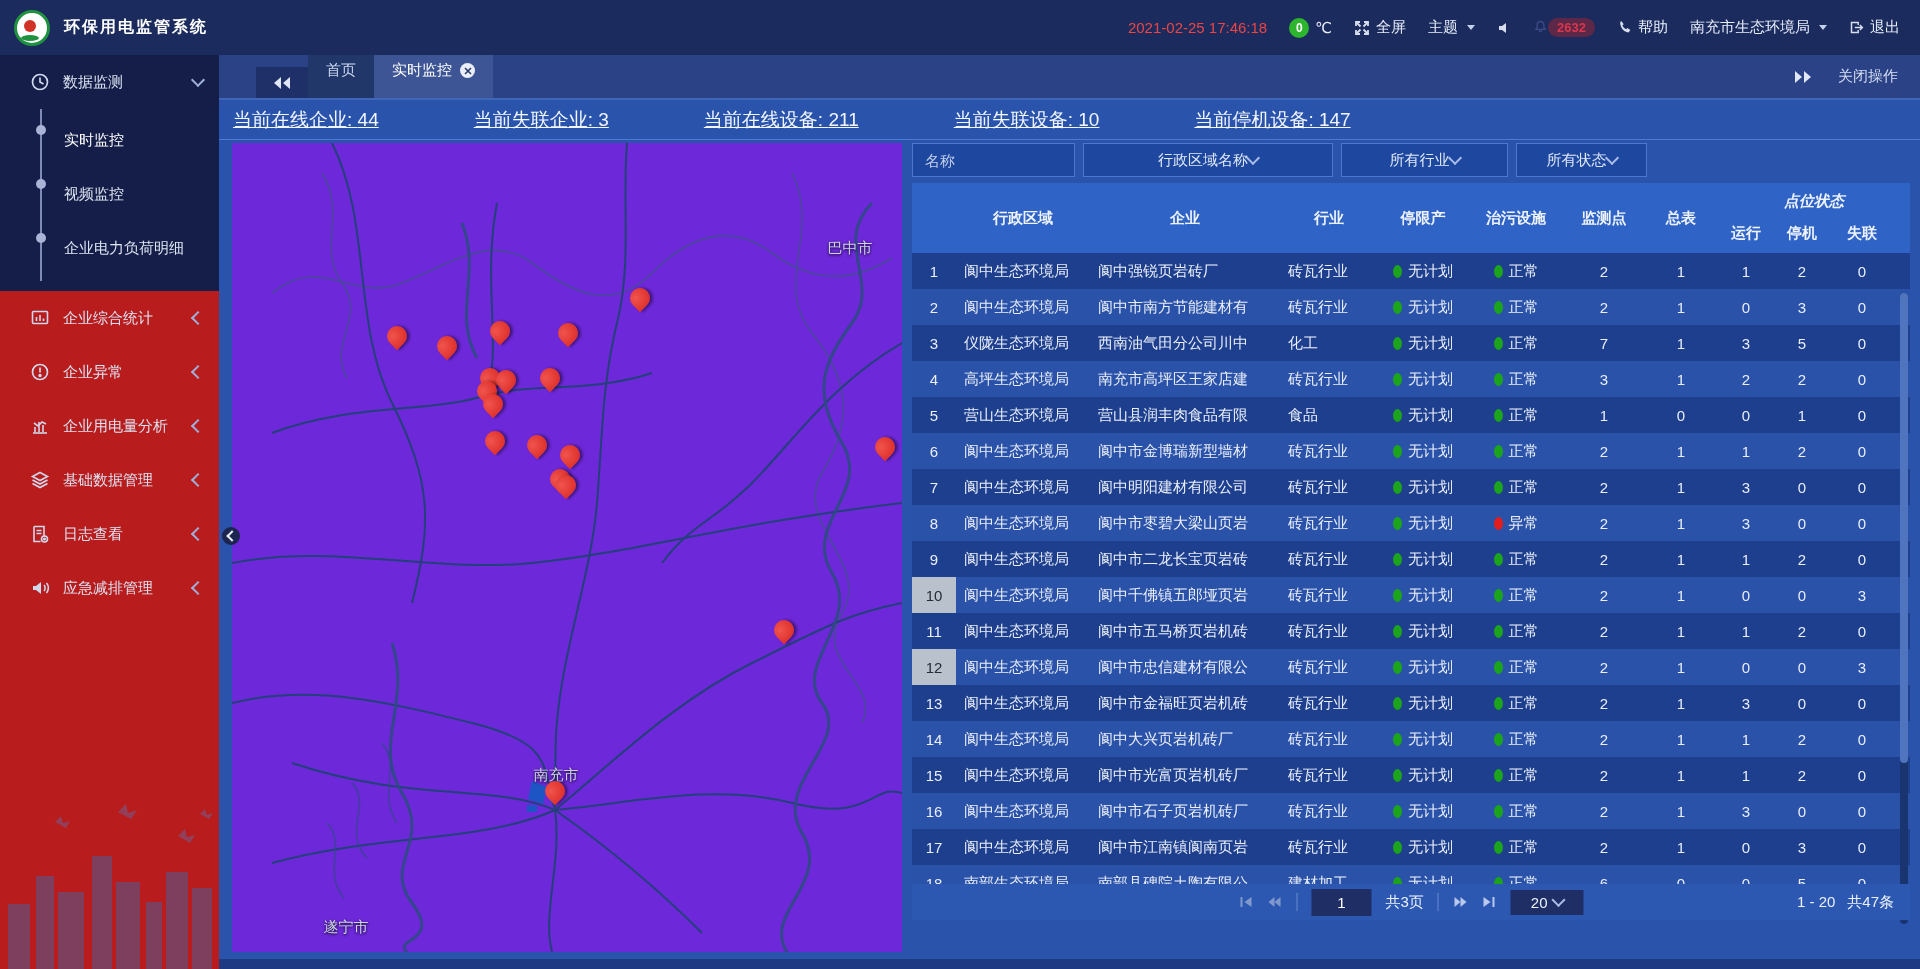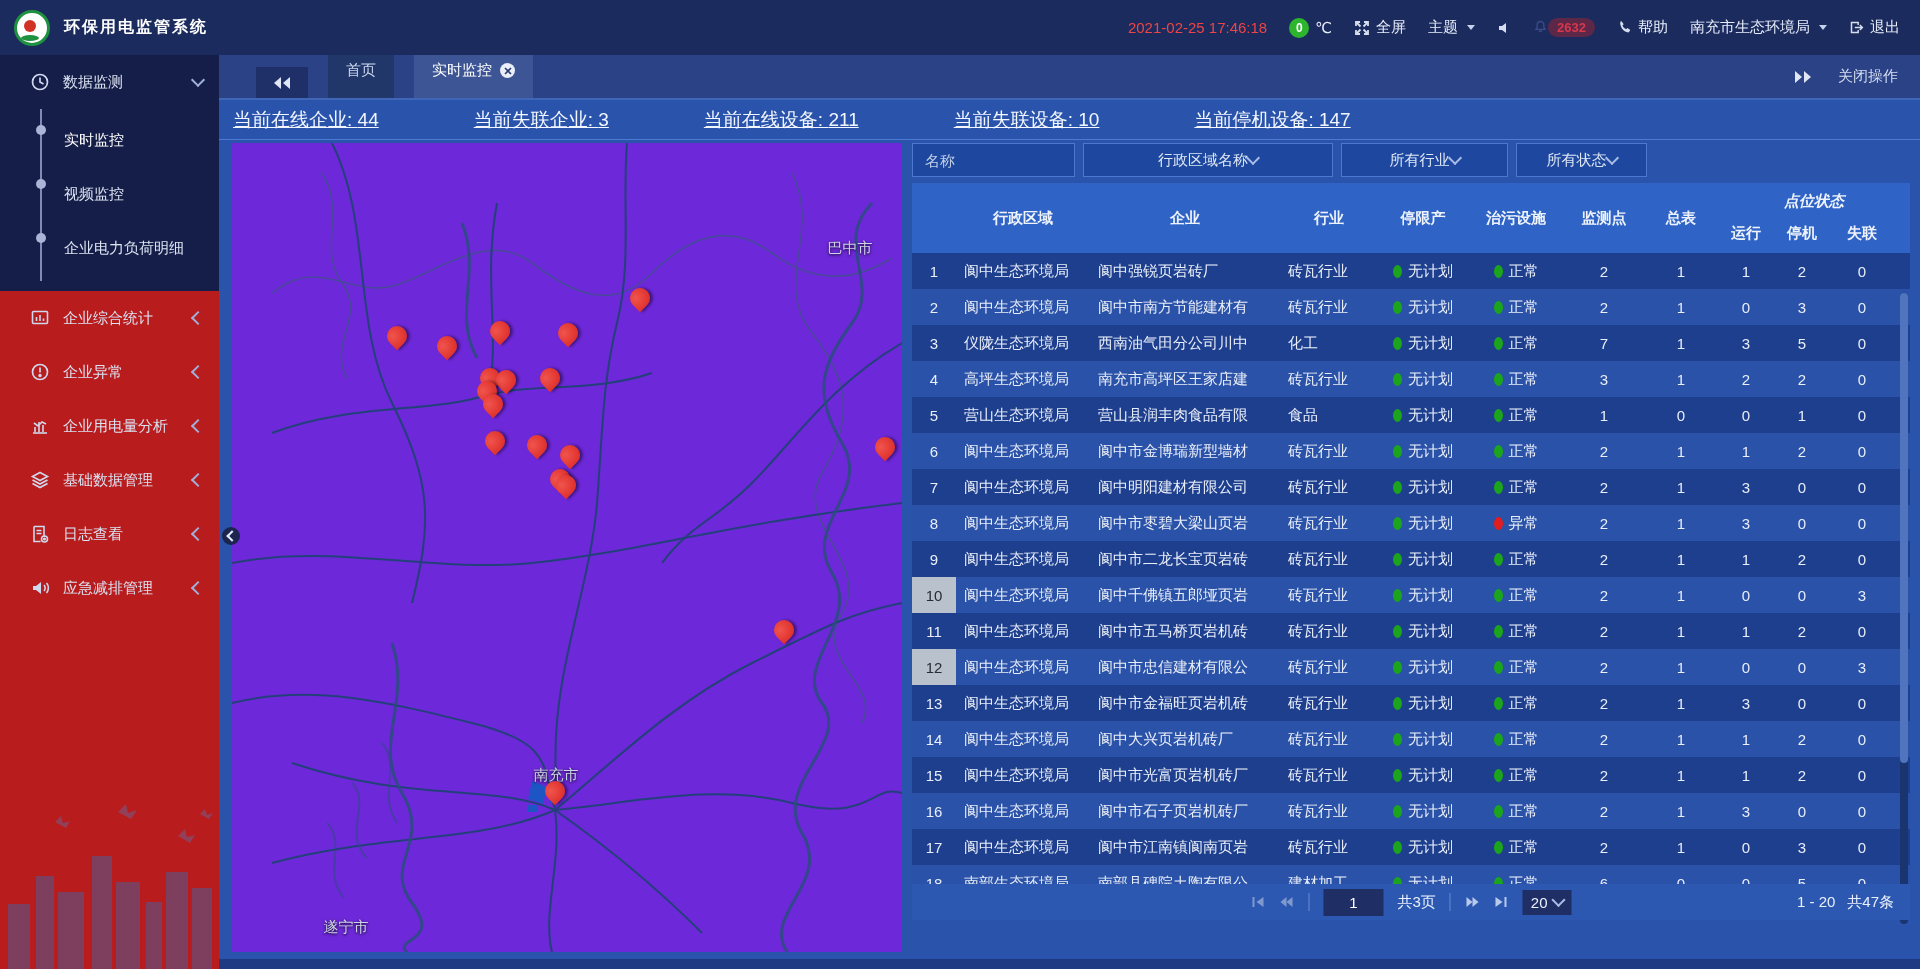--- a/index.html
+++ b/index.html
@@ -50,21 +50,21 @@
   #collapse-handle span{width:6px;height:6px;border-left:2px solid #e8edf8;border-bottom:2px solid #e8edf8;
     transform:rotate(45deg);margin-left:2px;}
 
   
   #tabbar{position:absolute;left:219px;top:55px;right:0;height:45px;background:#2b4287;
     border-bottom:2px solid #4066b8;box-sizing:border-box;display:flex;align-items:flex-end;z-index:5;}
   #tab-collapse{width:52px;height:31px;background:#1e3067;margin-left:37px;display:flex;
     align-items:center;justify-content:center;cursor:pointer;}
   .dbl-arrow svg{display:block;}
   .tab{height:31px;display:flex;align-items:center;padding:12px 18px;font-size:15px;color:#ccd7ef;
-    margin-left:20px;cursor:pointer;gap:8px;}
+    margin-left:0;cursor:pointer;gap:8px;}
   .tab.inactive{background:#223769;}
   .tab.active{background:#3d5595;color:#fff;}
   .tab-close{width:15px;height:15px;border-radius:50%;background:#e9eef8;display:flex;
     align-items:center;justify-content:center;}
   .tab-close svg{display:block;}
   #tabbar-right{margin-left:auto;display:flex;align-items:center;gap:26px;height:100%;padding-right:22px;}
   #close-ops{color:#d4ddf1;font-size:15px;cursor:pointer;}
 
   
   #stats{position:absolute;left:219px;top:100px;right:0;height:40px;display:flex;align-items:center;
@@ -123,21 +123,21 @@
   #vscroll .thumb{position:absolute;left:0;top:0;width:8px;height:470px;background:#5074bd;border-radius:4px;}
 
   
   #pager{position:absolute;left:0;top:741px;width:100%;height:36px;background:#2c58b2;
     display:flex;align-items:center;color:#eaf0fb;font-size:15px;}
   #pager-center{position:absolute;left:50%;transform:translateX(-50%);display:flex;align-items:center;gap:14px;}
   .pg-icon{display:flex;align-items:center;cursor:pointer;}
   .pg-sep{width:1px;height:18px;background:#6b8ad0;}
   #page-input{width:56px;height:25px;background:#202e66;border:none;color:#fff;text-align:center;
     font-size:15px;font-family:inherit;outline:none;}
-  #pagesize{height:25px;background:#202e66;display:flex;align-items:center;gap:6px;padding:0 8px;cursor:pointer;}
+  #pagesize{height:25px;background:#202e66;display:flex;align-items:center;gap:6px;padding:0 20px;cursor:pointer;}
   #pager-range{margin-left:auto;padding-right:16px;display:flex;gap:12px;}
 
   #footer-strip{position:absolute;left:219px;right:0;bottom:0;height:10px;background:#1d3a82;z-index:1;}
 </style>
 </head>
 <body>
 
 <div id="app">
 
   <div id="top">

